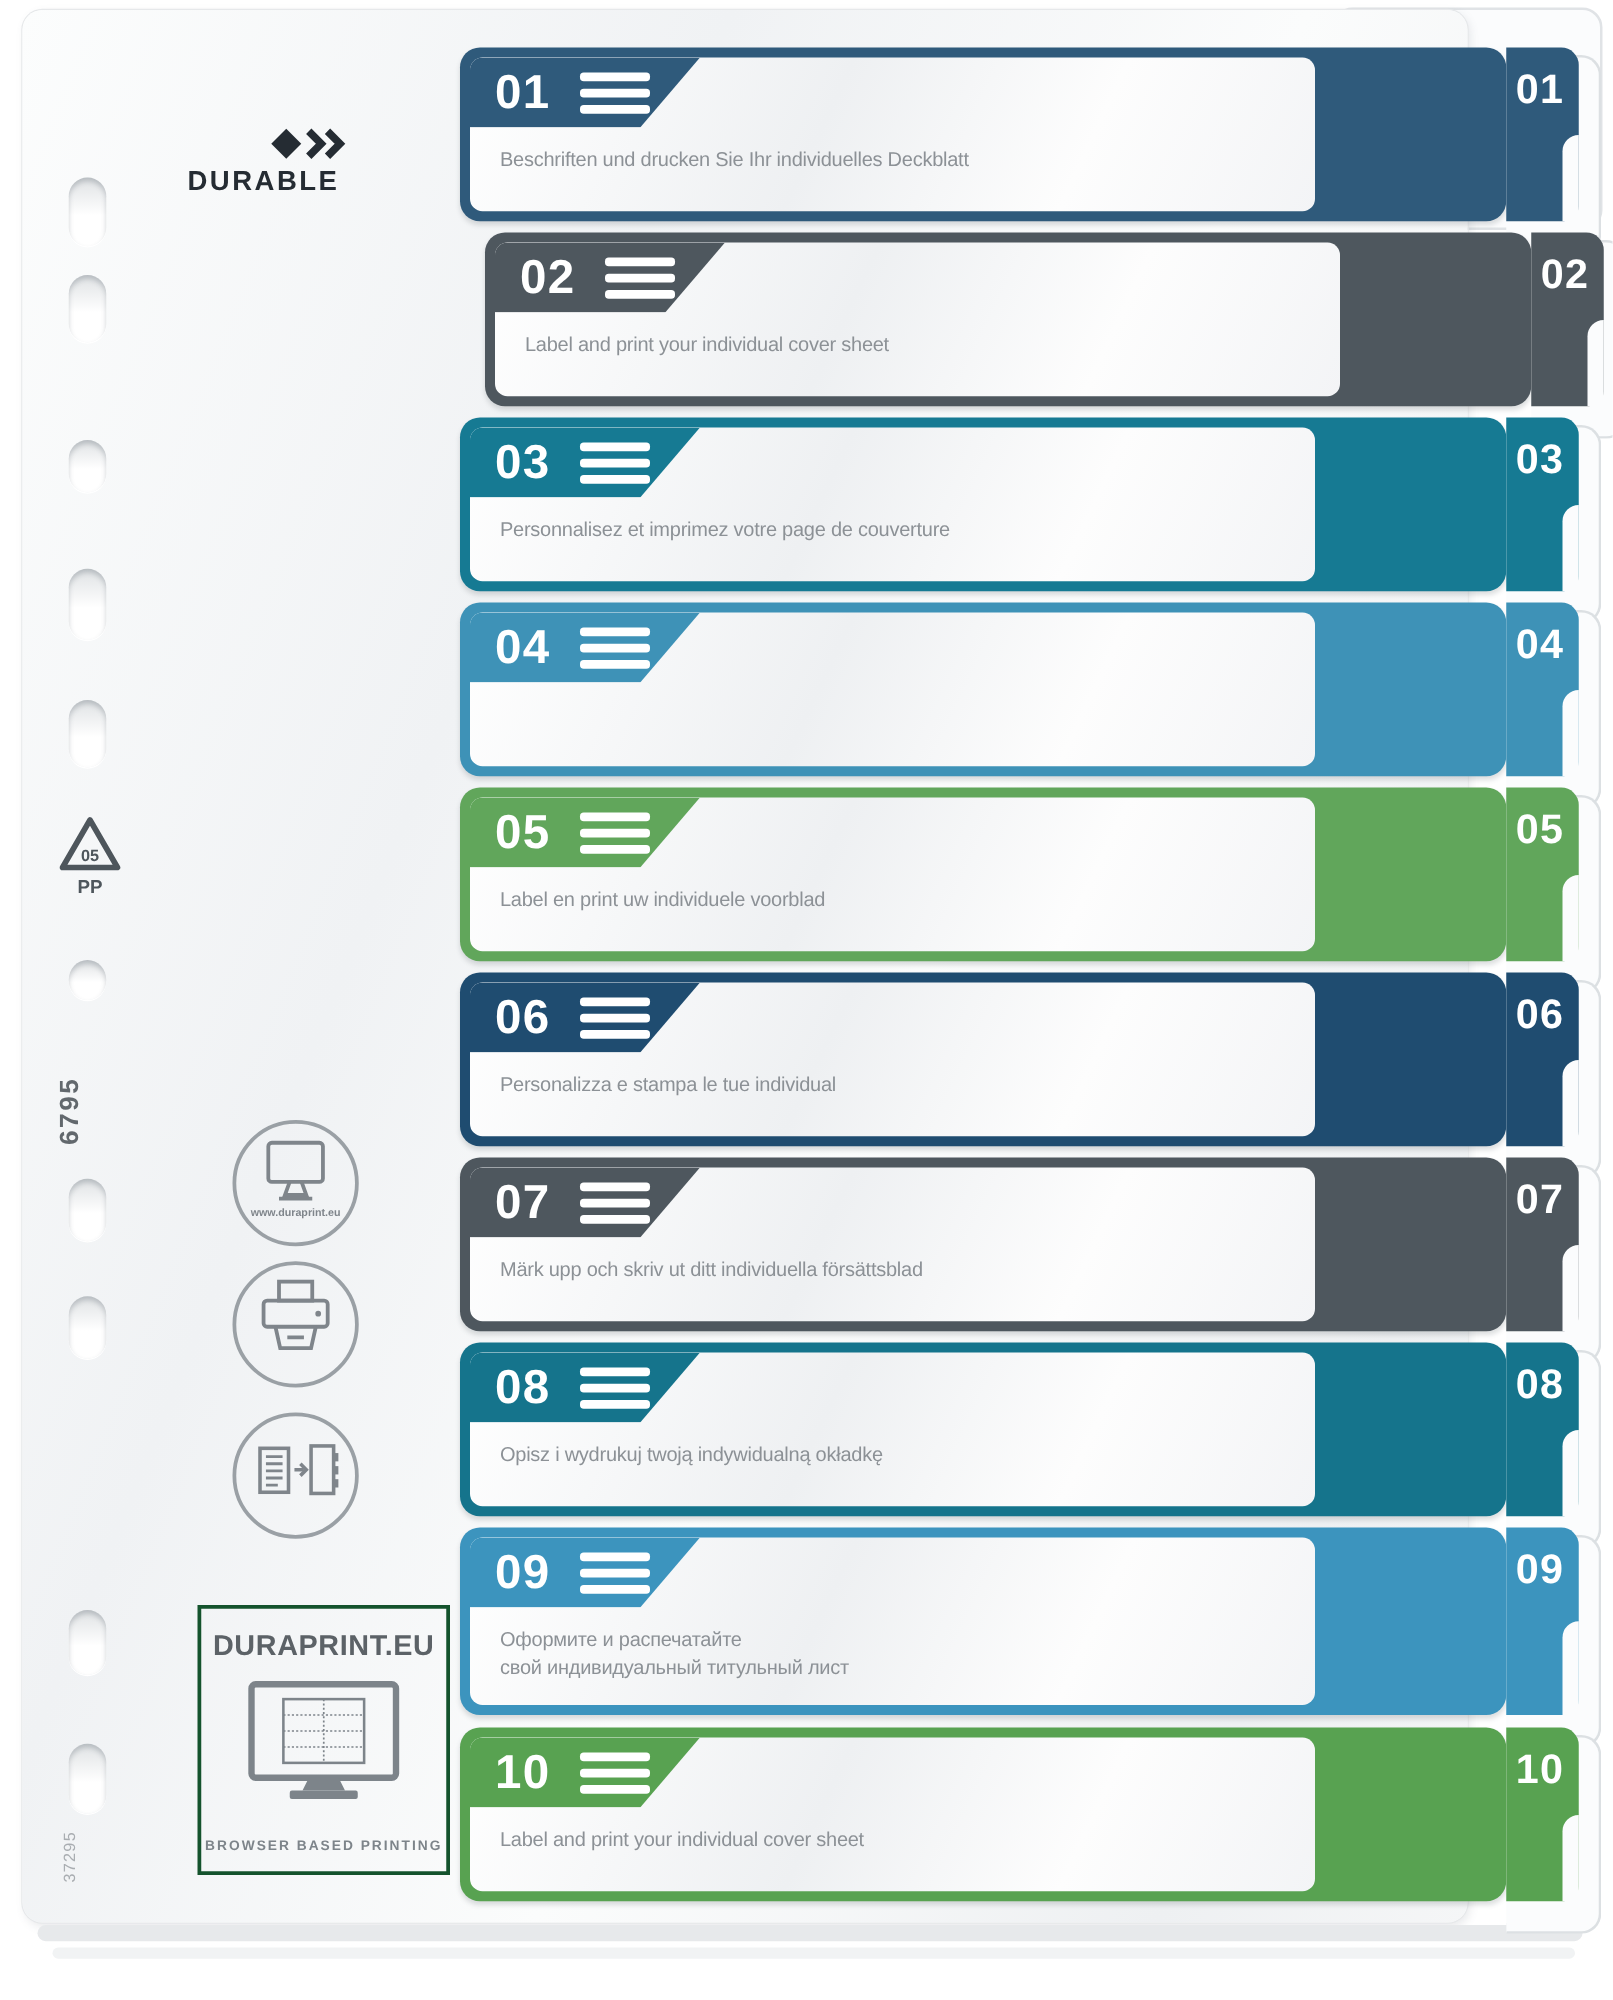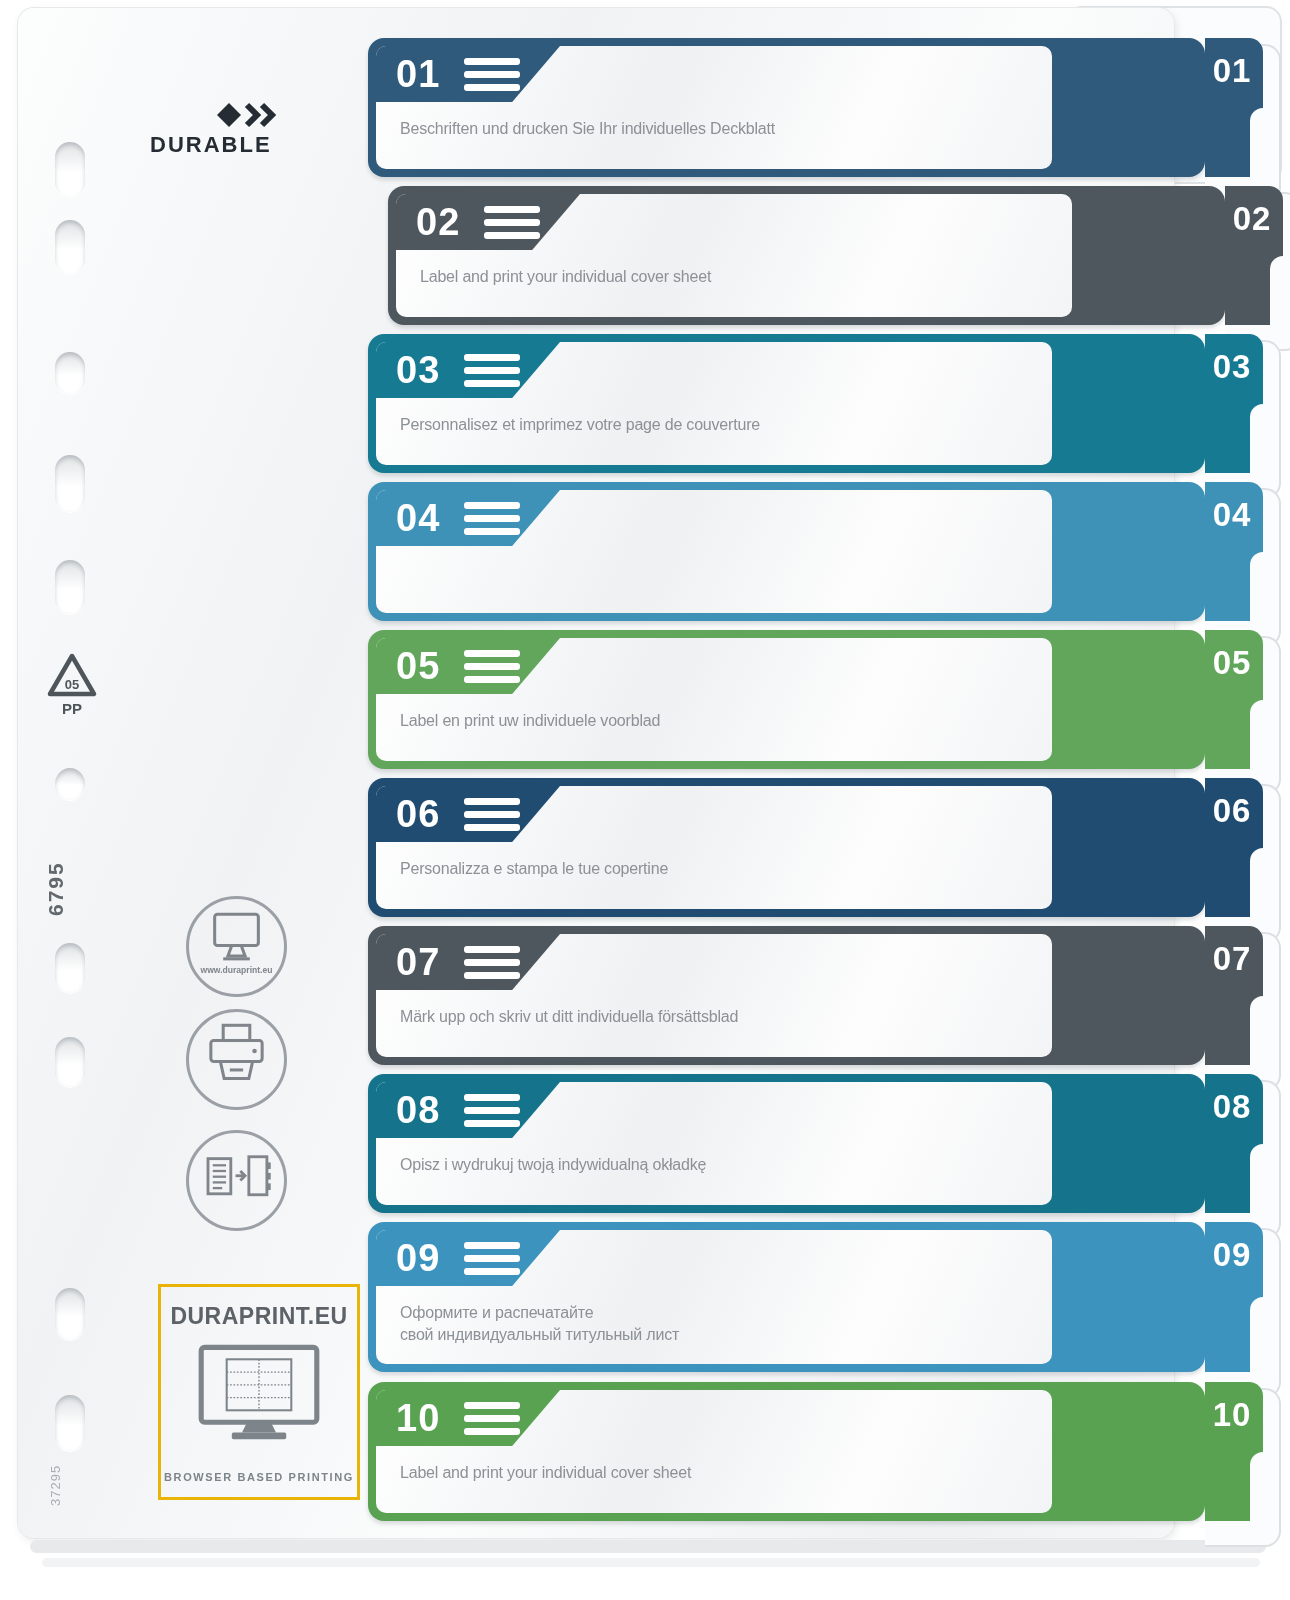--- a/index.html
+++ b/index.html
@@ -41,21 +41,21 @@
   .code-37295 { left:48px; top:1424px; height:82px; font-size:13px; color:#a9adb1;
                letter-spacing:1px; }
 
   
   .icon-circle { position:absolute; left:186px; width:101px; height:101px;
                  border:3px solid #9aa0a5; border-radius:50%; }
   .ic1 { top:896px; } .ic2 { top:1009px; } .ic3 { top:1130px; }
 
   
   .dp-box { position:absolute; left:158px; top:1284px; width:202px; height:216px;
-            border:3px solid #eab308; background:transparent; text-align:center; }
+            border:3px solid #14532d; background:transparent; text-align:center; }
   .dp-title { margin-top:16px; font-size:23px; font-weight:800; color:#5c6267; letter-spacing:.5px; }
   .dp-caption { position:absolute; left:0; right:0; bottom:14px; font-size:11px; font-weight:700;
                 color:#7d848a; letter-spacing:1.6px; }
 
   
   .card { position:absolute; left:368px; width:837px; height:139px;
           background:var(--c); border-radius:16px; z-index:2;
           box-shadow:0 3px 4px rgba(60,70,80,.18); }
   .card-inner { position:absolute; left:8px; top:8px; bottom:8px; width:676px;
           border-radius:10px; overflow:hidden;
@@ -270,21 +270,21 @@
     <div class="ghost-tab"></div>
     <div class="card-inner">
       <div class="band">
         <span class="band-num">06</span>
         <span class="burger">
             <i></i>
             <i></i>
             <i></i>
           </span>
       </div>
-      <div class="desc">Personalizza e stampa le tue copertine</div>
+      <div class="desc">Personalizza e stampa le tue individual</div>
     </div>
     <div class="tab">
       <span class="tab-num">06</span>
       <div class="tab-step"></div>
     </div>
   </div>
 
   <div class="card" style="top: 926px; --c: #4E575E;">
     <div class="ghost-tab"></div>
     <div class="card-inner">

